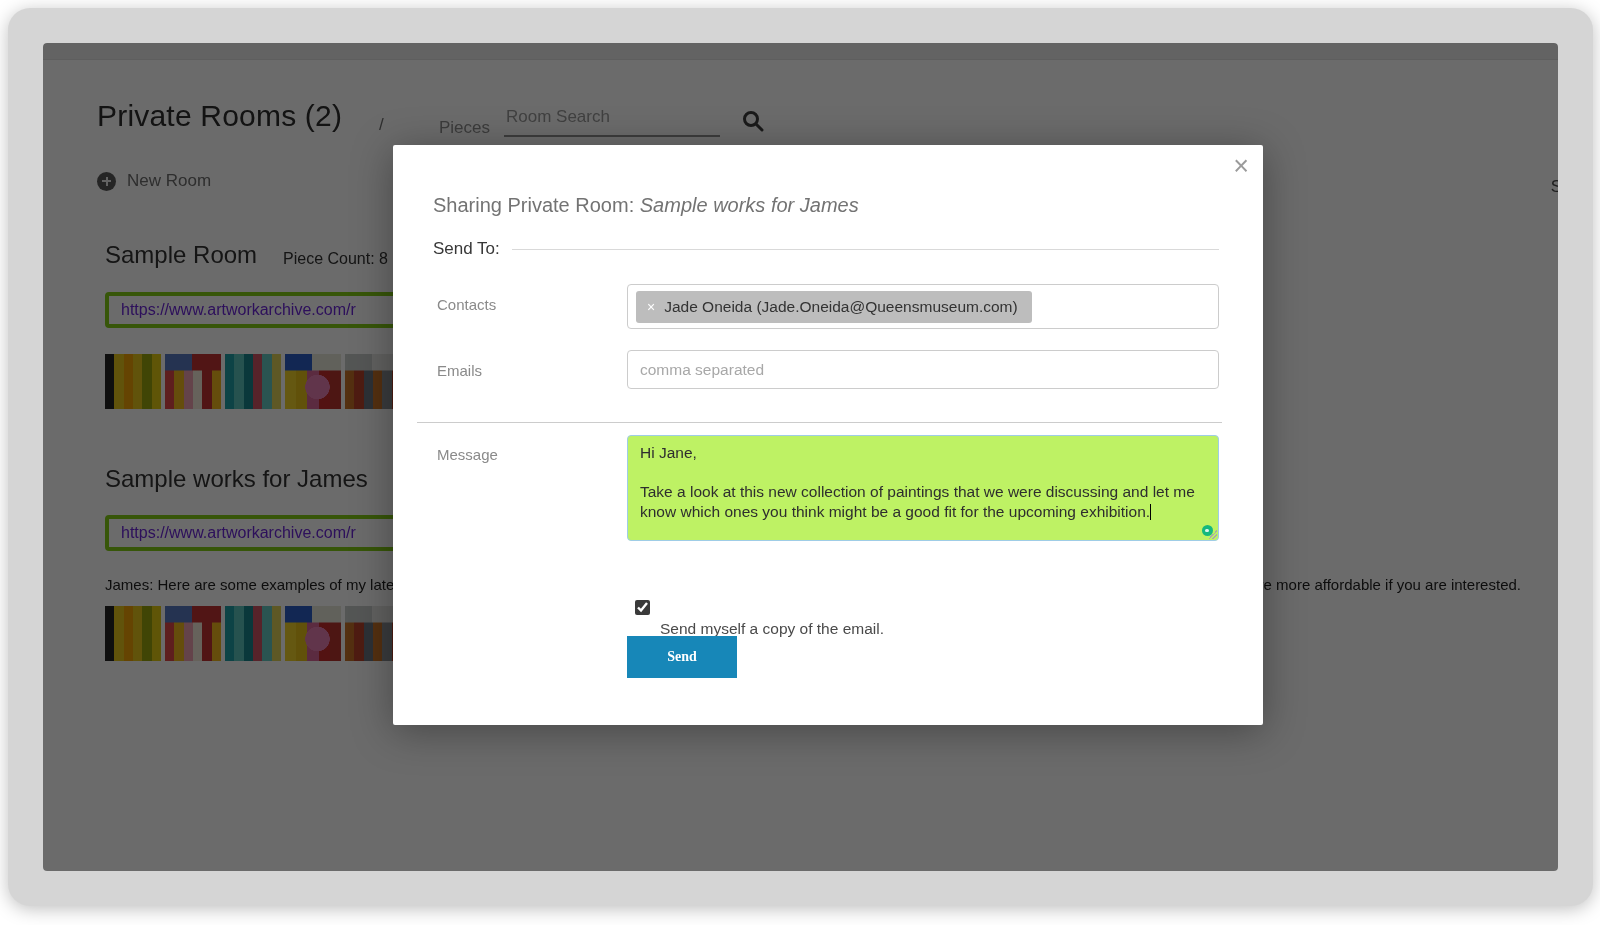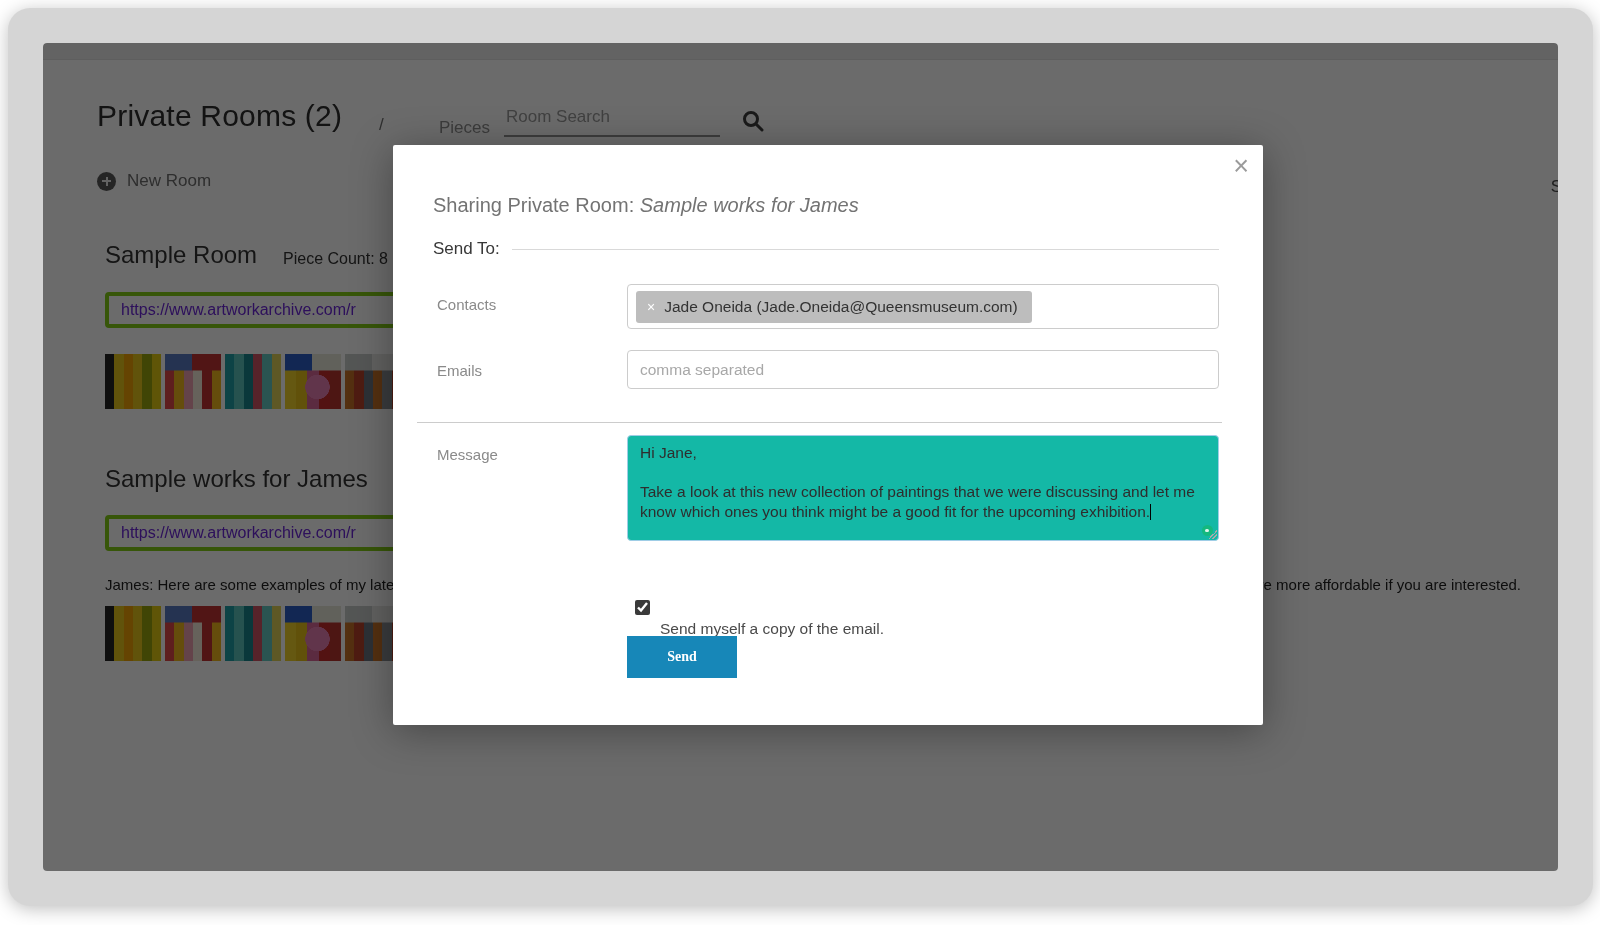--- a/index.html
+++ b/index.html
@@ -68,21 +68,21 @@
   .chip { position:absolute; left:8px; top:6px; height:32px; background:var(--chip-bg,#bdbdbd); border-radius:3px; display:flex; align-items:center; }
   .chip-x { color:#fff; font-size:14px; padding:0 9px 0 11px; cursor:pointer; }
   .chip-txt { font-size:15.5px; color:#333; padding-right:14px; white-space:nowrap; }
 
   .emails-input { position:absolute; left:234px; top:205px; width:592px; height:39px; border:1px solid #ccc; border-radius:4px;
     font-size:15.5px; color:#333; padding:0 12px; font-family:"Liberation Sans", sans-serif; }
   .emails-input::placeholder { color:#a8a8a8; }
 
   .modal-sep { position:absolute; left:24px; right:41px; top:277px; height:1px; background:#ccc; }
 
-  .message-box { position:absolute; left:234px; top:290px; width:592px; height:106px; border:1px solid var(--ta-focus,#9fcde6); border-radius:4px; background:#14b8a6; }
+  .message-box { position:absolute; left:234px; top:290px; width:592px; height:106px; border:1px solid var(--ta-focus,#9fcde6); border-radius:4px; background:#bef264; }
   .message-text { position:absolute; inset:0; padding:7px 12px; font-size:15.5px; line-height:19.5px; color:#2e2e2e; white-space:pre-wrap; overflow:hidden; }
   .cursor { display:inline-block; width:1px; height:16px; background:#000; vertical-align:-3px; }
   .grammarly-icon { position:absolute; right:5px; bottom:4px; width:11px; height:11px; border-radius:50%; background:var(--grammarly,#14b87e); }
   .grammarly-icon::after { content:""; position:absolute; left:3px; top:4px; width:4px; height:3px; border-radius:2px; background:rgba(255,255,255,0.85); }
   .resize-grip { position:absolute; right:1px; bottom:1px; width:9px; height:9px;
     background:linear-gradient(135deg, transparent 0 50%, #aaa 50% 56%, transparent 56% 72%, #aaa 72% 78%, transparent 78%); }
 
   .copy-row { position:absolute; left:242px; top:431px; display:flex; align-items:center; gap:10px; }
   .copy-row input[type=checkbox] { width:15px; height:15px; accent-color:#3a3a3a; }
   .copy-row label { font-size:15.5px; color:#4a4a4a;margin-top:44px; }

